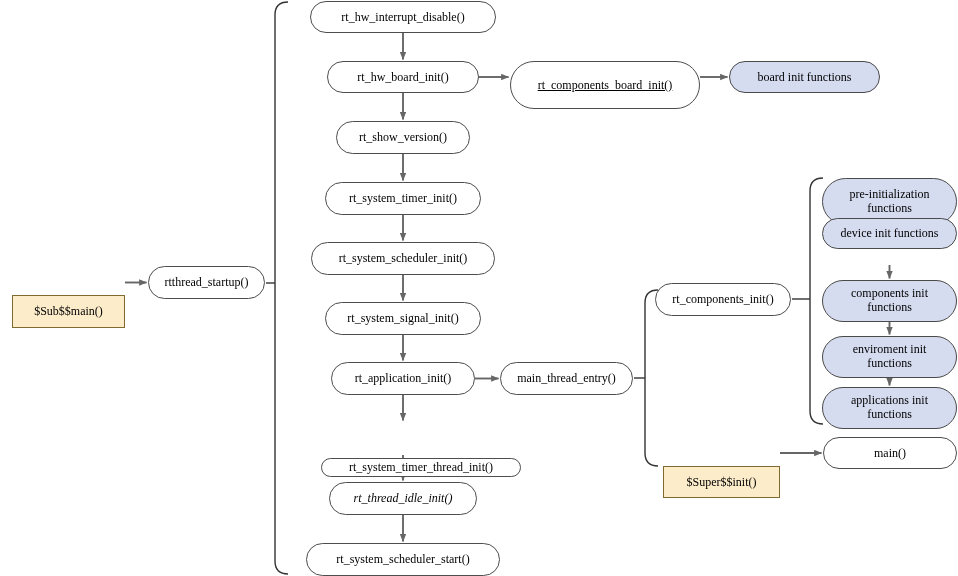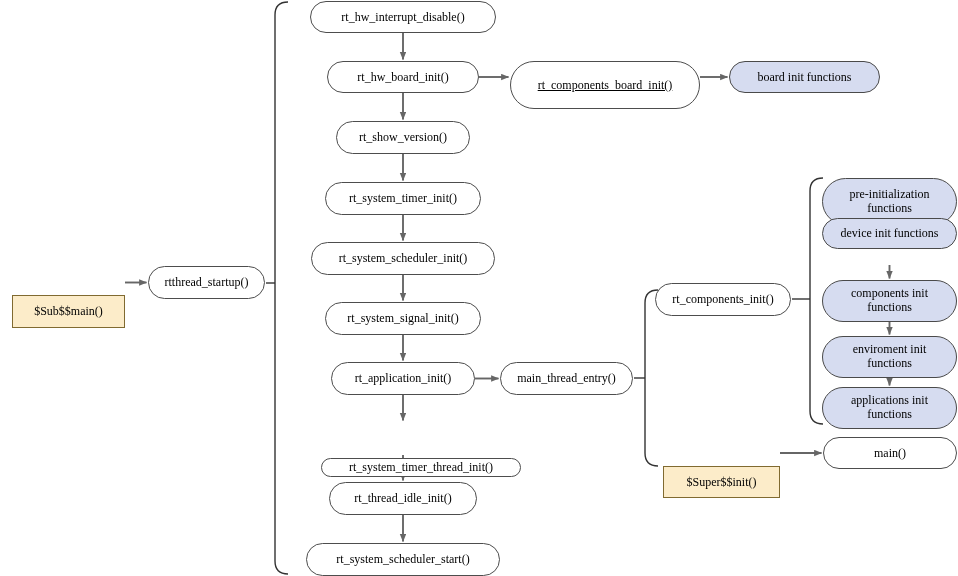--- a/index.html
+++ b/index.html
@@ -86,21 +86,21 @@
       </div>
       <div class="node" style="left: 325px; top: 302px; width: 156px; height: 33px;">
         <span>rt_system_signal_init()</span>
       </div>
       <div class="node" style="left: 331px; top: 362px; width: 144px; height: 33px;">
         <span>rt_application_init()</span>
       </div>
       <div class="node" style="left: 321px; top: 422px; width: 200px; height: 19px; margin-top: 36px;">
         <span>rt_system_timer_thread_init()</span>
       </div>
-      <div class="node" style="left: 329px; top: 482px; width: 148px; height: 33px;">
+      <div class="node" style="left: 329px; top: 482px; width: 148px; height: 33px; font-style: italic;">
         <span>rt_thread_idle_init()</span>
       </div>
       <div class="node" style="left: 306px; top: 543px; width: 194px; height: 33px;">
         <span>rt_system_scheduler_start()</span>
       </div>
       <div class="node" style="left: 510px; top: 61px; width: 190px; height: 48px; text-decoration: underline;">
         <span>rt_components_board_init()</span>
       </div>
       <div class="node blue" style="left: 729px; top: 61px; width: 151px; height: 32px;">
         <span>board init functions</span>

